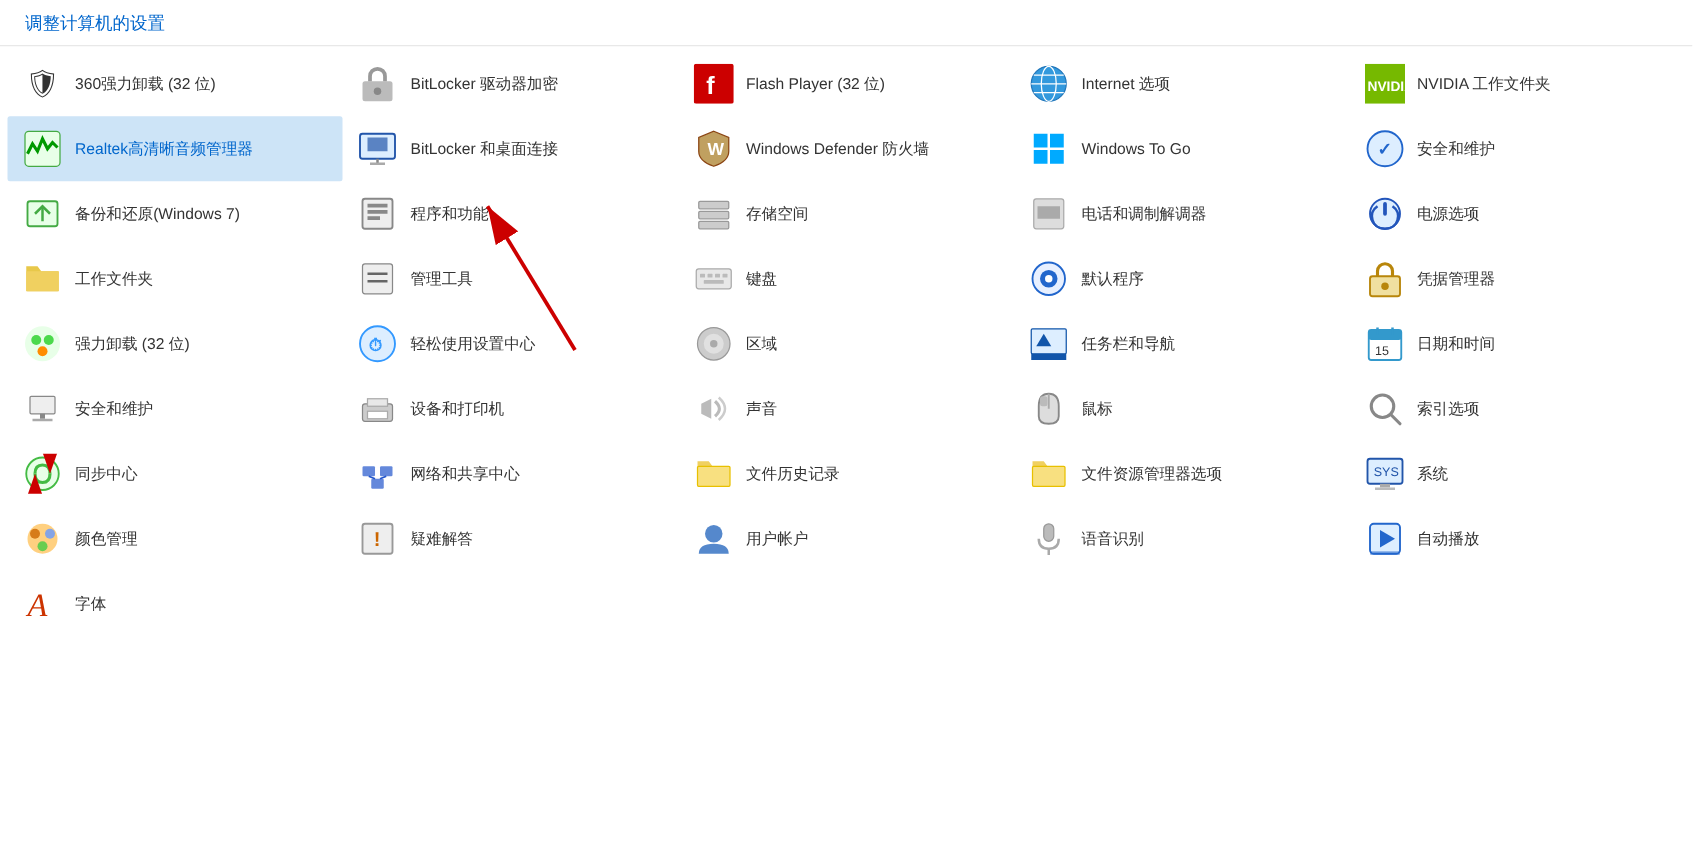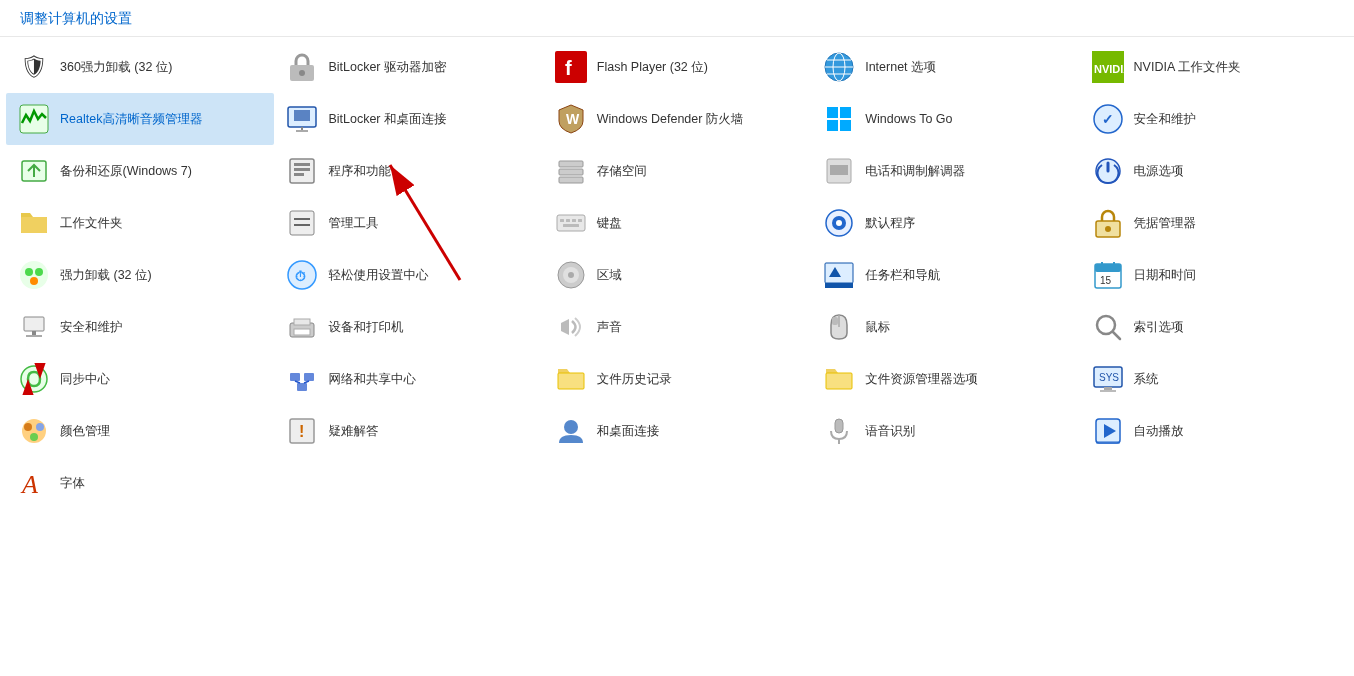--- a/index.html
+++ b/index.html
@@ -427,21 +427,21 @@
       </div>
       <span class="cp-item-label">疑难解答</span>
     </div>
     <div class="cp-item">
       <div class="cp-item-icon">
         <svg width="32" height="32" viewBox="0 0 32 32">
           <circle cx="16" cy="12" r="7" fill="#5588cc"></circle>
           <path d="M4 28 Q4 20 16 20 Q28 20 28 28" fill="#5588cc"></path>
         </svg>
       </div>
-      <span class="cp-item-label">和桌面连接</span>
+      <span class="cp-item-label">用户帐户</span>
     </div>
     <div class="cp-item">
       <div class="cp-item-icon">
         <svg width="32" height="32" viewBox="0 0 32 32">
           <rect x="12" y="4" width="8" height="14" rx="4" fill="#bbb" stroke="#999" stroke-width="1"></rect>
           <path d="M8 16 Q8 24 16 24 Q24 24 24 16" fill="none" stroke="#aaa" stroke-width="2"></path>
           <line x1="16" y1="24" x2="16" y2="29" stroke="#aaa" stroke-width="2"></line>
         </svg>
       </div>
       <span class="cp-item-label">语音识别</span>

